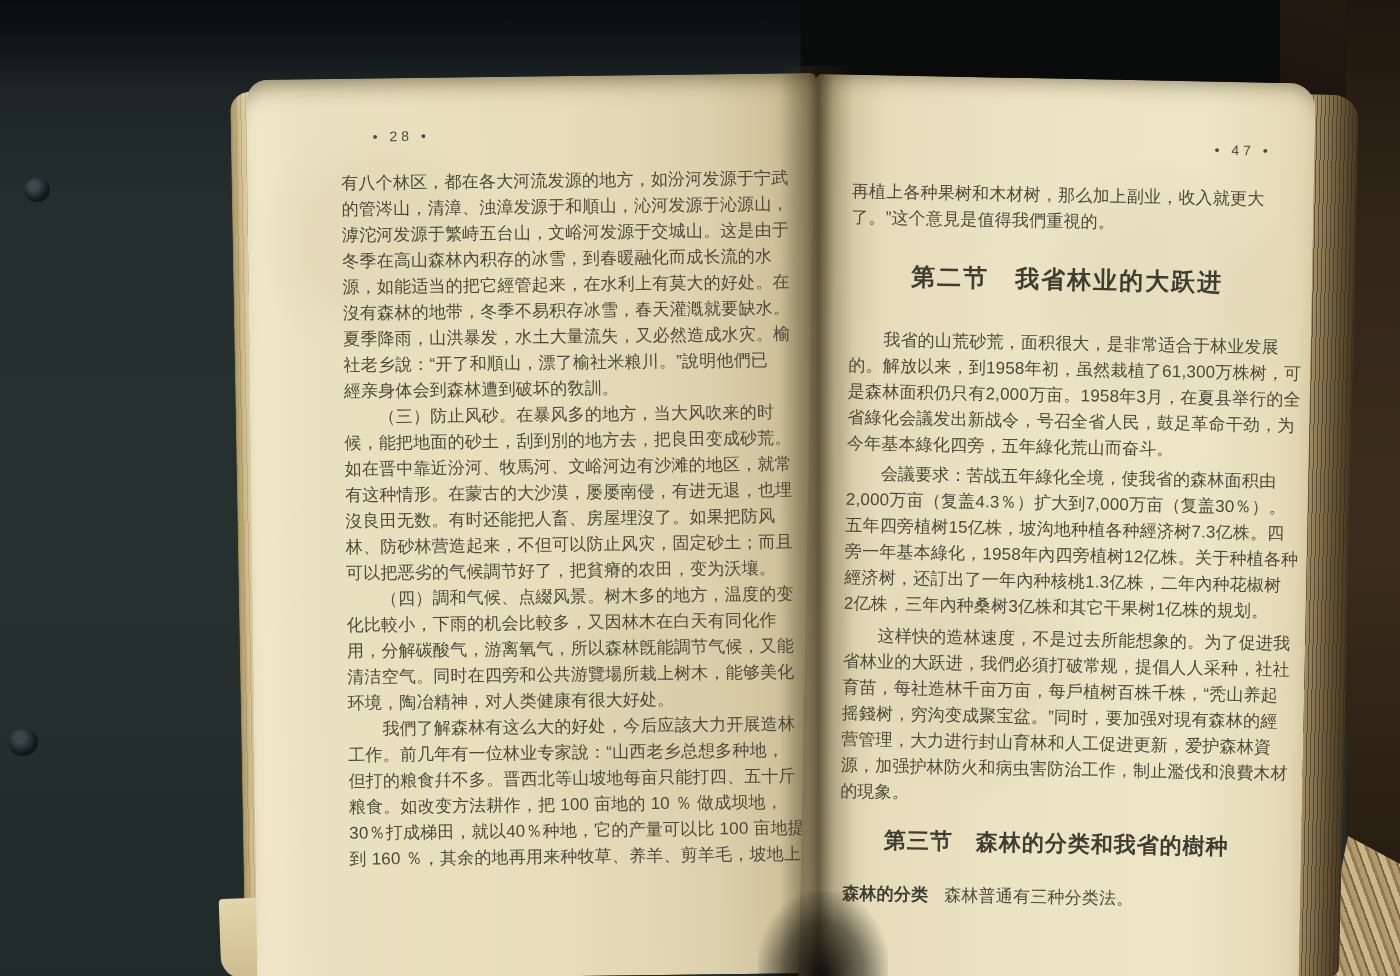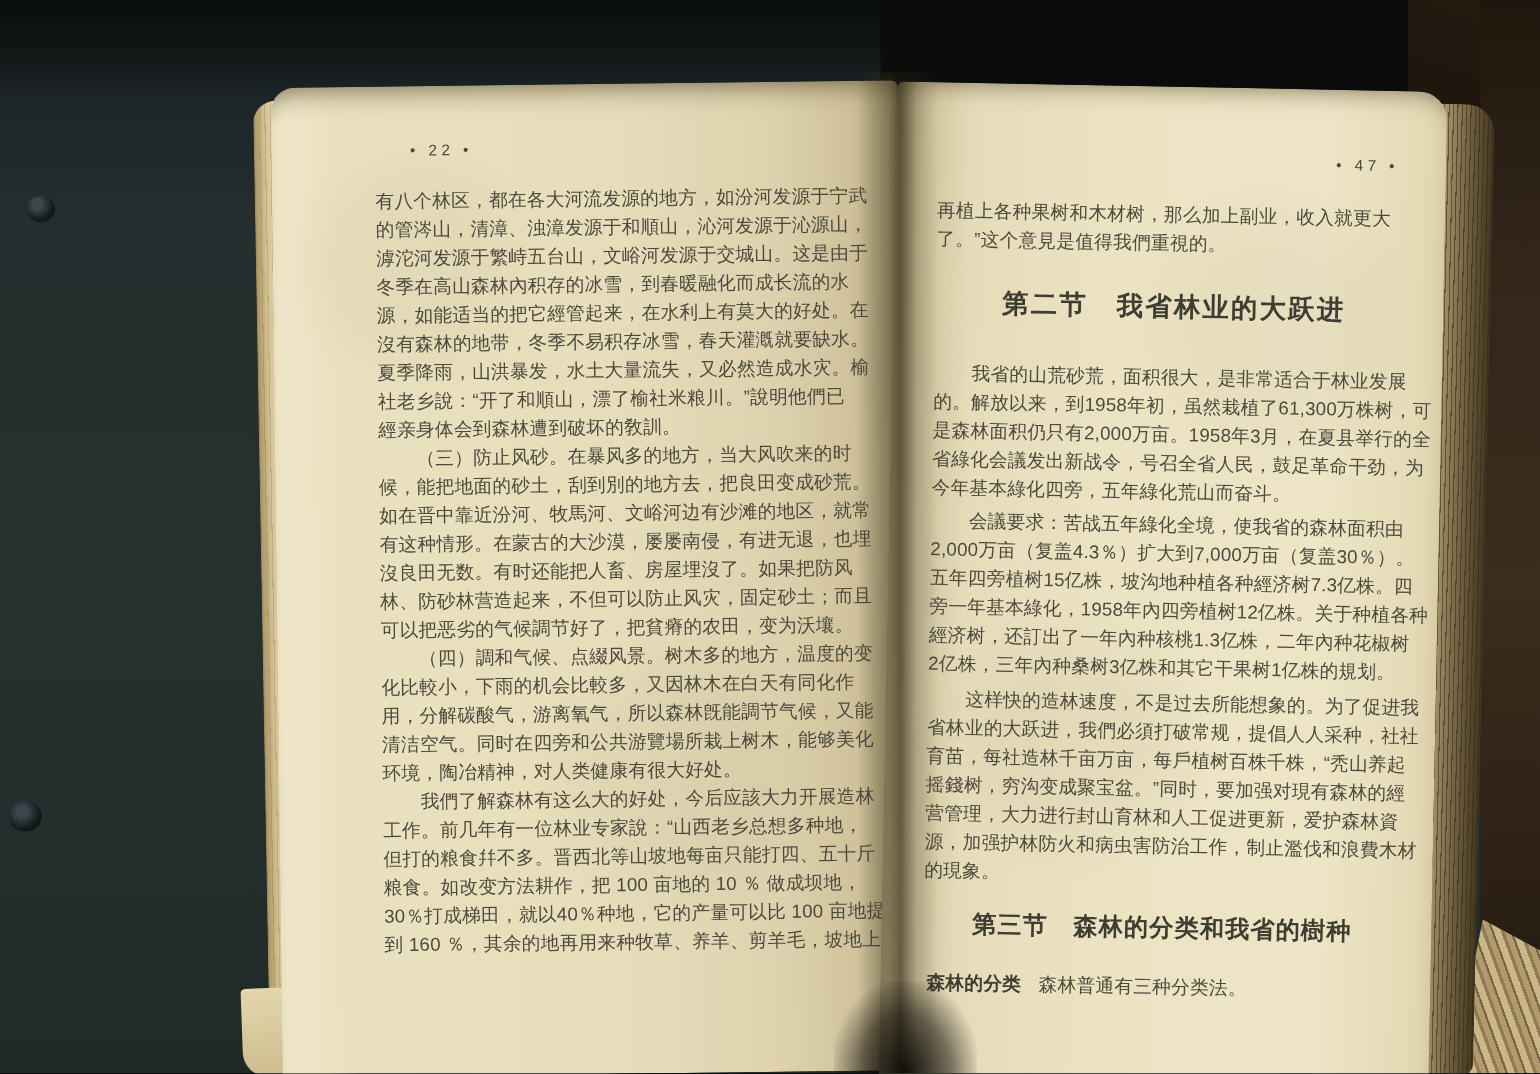--- a/index.html
+++ b/index.html
@@ -110,21 +110,21 @@
   <div class="bg-right-brown"></div>
   <div class="dimple d1"></div>
   <div class="dimple d2"></div>
 
   <div class="left-stack"></div>
   <div class="left-curl"></div>
   <div class="corner-pages"></div>
   <div class="fore-edge"></div>
 
   <div class="page page-left">
-    <div class="page-num pn-left">• 22 •</div>
+    <div class="page-num pn-left">• 28 •</div>
     <div class="text-col l-col ink">
         <div class="text-line">有八个林区，都在各大河流发源的地方，如汾河发源于宁武</div>
         <div class="text-line">的管涔山，清漳、浊漳发源于和順山，沁河发源于沁源山，</div>
         <div class="text-line">滹沱河发源于繁峙五台山，文峪河发源于交城山。这是由于</div>
         <div class="text-line">冬季在高山森林內积存的冰雪，到春暖融化而成长流的水</div>
         <div class="text-line">源，如能适当的把它經管起来，在水利上有莫大的好处。在</div>
         <div class="text-line">沒有森林的地带，冬季不易积存冰雪，春天灌漑就要缺水。</div>
         <div class="text-line">夏季降雨，山洪暴发，水土大量流失，又必然造成水灾。榆</div>
         <div class="text-line">社老乡說：“开了和順山，漂了榆社米粮川。”說明他們已</div>
         <div class="text-line">經亲身体会到森林遭到破坏的敎訓。</div>

